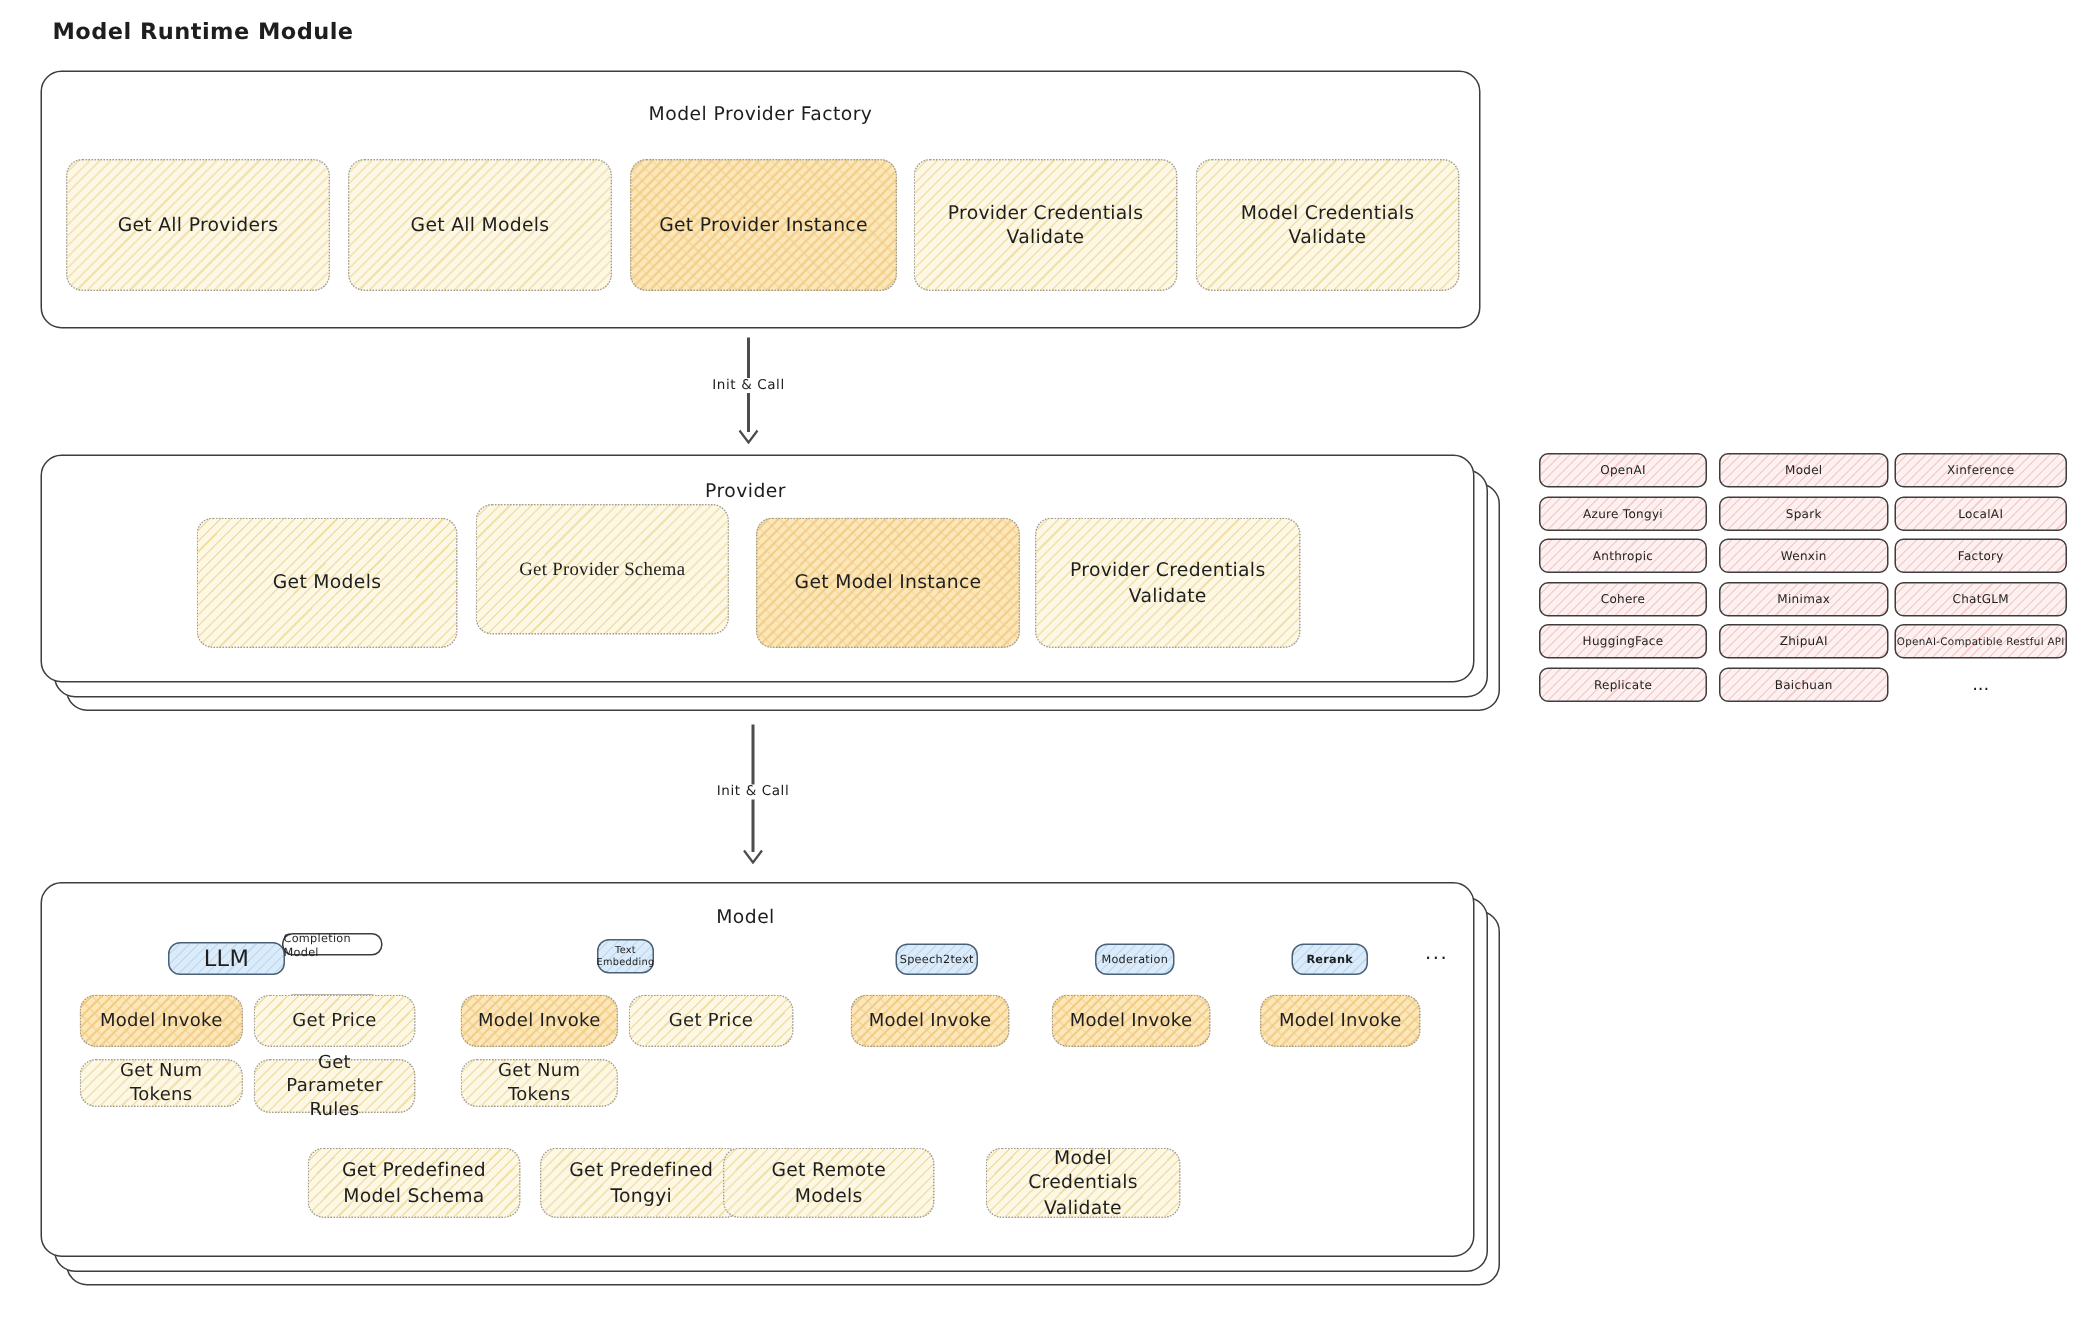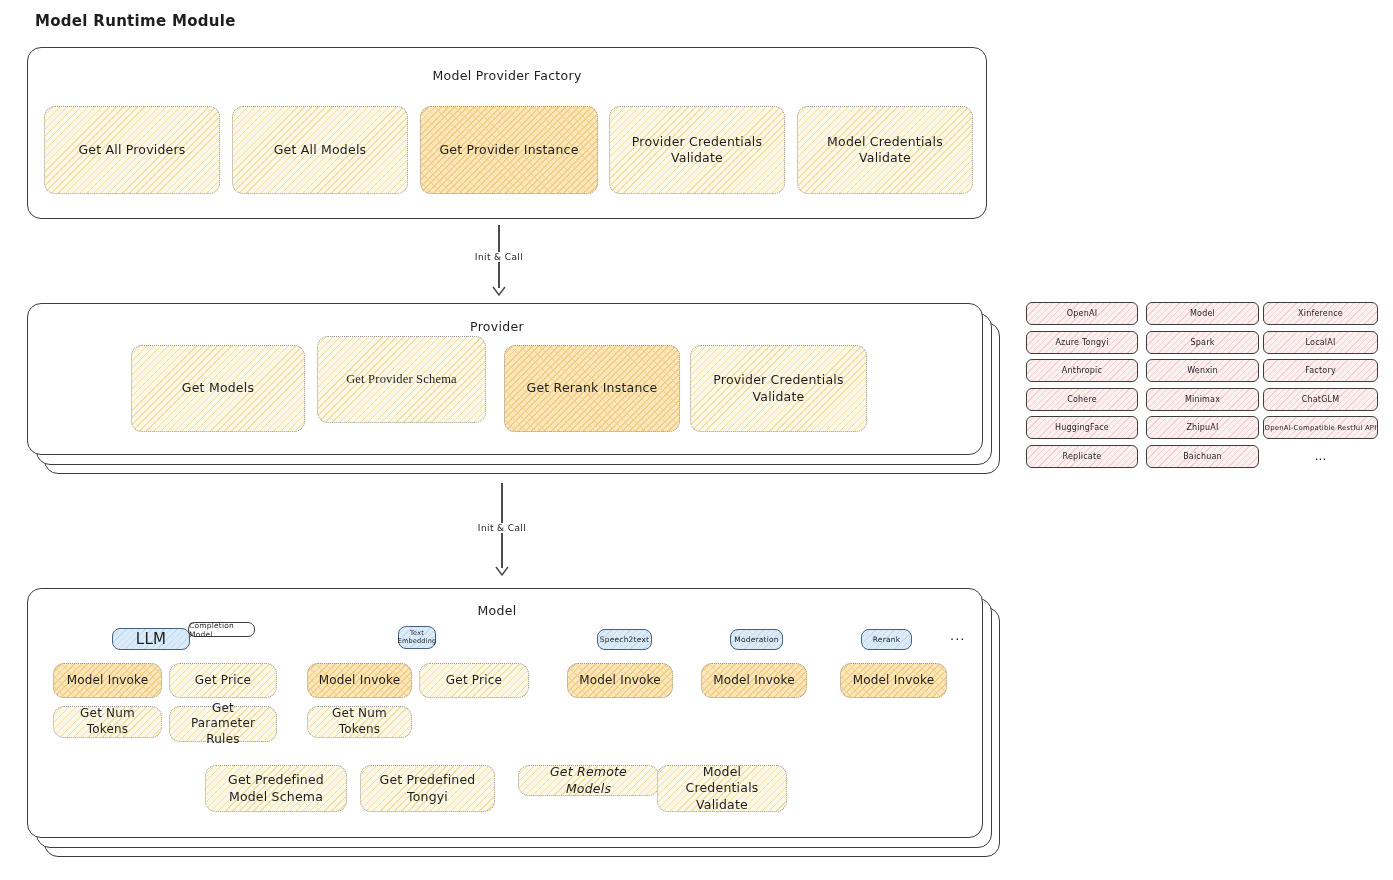--- a/index.html
+++ b/index.html
@@ -100,21 +100,21 @@
   </svg>
   <div class="arrow-label" style="left:499px;top:252px;">Init &amp; Call</div>
 
   <div class="abs stack" style="left:27px;top:303px;width:956px;height:152px;">
     <div class="panel"></div>
   </div>
   <div class="abs sec-title" style="left:27px;top:319px;width:940px;">Provider</div>
 
   <div class="node" style="left:131px;top:345px;width:174px;height:87px;">Get Models</div>
   <div class="node" style="left:317px;top:336px;width:169px;height:87px;font-family:Liberation Serif, serif;">Get Provider Schema</div>
-  <div class="node hl" style="left:504px;top:345px;width:176px;height:87px;">Get Rerank Instance</div>
+  <div class="node hl" style="left:504px;top:345px;width:176px;height:87px;">Get Model Instance</div>
   <div class="node" style="left:690px;top:345px;width:177px;height:87px;">Provider Credentials Validate</div>
 
   <div class="pink-col" style="left:1026px;top:302px;width:112px;">
     <div class="pill-pink">OpenAI</div>
     <div class="pill-pink">Azure Tongyi</div>
     <div class="pill-pink">Anthropic</div>
     <div class="pill-pink">Cohere</div>
     <div class="pill-pink">HuggingFace</div>
     <div class="pill-pink">Replicate</div>
   </div>
@@ -145,33 +145,33 @@
     <div class="panel"></div>
   </div>
   <div class="abs sec-title" style="left:27px;top:603px;width:940px;">Model</div>
 
   <div class="tag-blue" style="left:112px;top:628px;width:78px;height:22px;font-size:15px;">LLM</div>
   <div class="tag-white" style="left:188px;top:622px;width:67px;height:15px;">Completion Model</div>
   <div class="tag-white" style="left:188px;top:639px;width:67px;height:15px;margin-top:24px;">Chat Model</div>
   <div class="tag-blue" style="left:398px;top:626px;width:38px;height:23px;font-size:6.5px;">Text Embedding</div>
   <div class="tag-blue" style="left:597px;top:629px;width:55px;height:21px;">Speech2text</div>
   <div class="tag-blue" style="left:730px;top:629px;width:53px;height:21px;">Moderation</div>
-  <div class="tag-blue" style="left:861px;top:629px;width:51px;height:21px;">Rerank</div>
+  <div class="tag-blue" style="left:861px;top:629px;width:51px;height:21px;font-weight:bold;">Rerank</div>
   <div class="ellipsis" style="left:950px;top:628px;">...</div>
 
   <div class="node hl" style="left:53px;top:663px;width:109px;height:35px;font-size:12px;">Model Invoke</div>
   <div class="node" style="left:169px;top:663px;width:108px;height:35px;font-size:12px;">Get Price</div>
   <div class="node hl" style="left:307px;top:663px;width:105px;height:35px;font-size:12px;">Model Invoke</div>
   <div class="node" style="left:419px;top:663px;width:110px;height:35px;font-size:12px;">Get Price</div>
   <div class="node hl" style="left:567px;top:663px;width:106px;height:35px;font-size:12px;">Model Invoke</div>
   <div class="node hl" style="left:701px;top:663px;width:106px;height:35px;font-size:12px;">Model Invoke</div>
   <div class="node hl" style="left:840px;top:663px;width:107px;height:35px;font-size:12px;">Model Invoke</div>
 
   <div class="node" style="left:53px;top:706px;width:109px;height:32px;font-size:12px;">Get Num Tokens</div>
   <div class="node" style="left:169px;top:706px;width:108px;height:36px;font-size:12px;">Get Parameter Rules</div>
   <div class="node" style="left:307px;top:706px;width:105px;height:32px;font-size:12px;">Get Num Tokens</div>
 
   <div class="node" style="left:205px;top:765px;width:142px;height:47px;">Get Predefined Model Schema</div>
   <div class="node" style="left:360px;top:765px;width:135px;height:47px;">Get Predefined Tongyi</div>
-  <div class="node" style="left:518px;top:765px;width:141px;height:31px;font-style:italic;">Get Remote Models</div>
+  <div class="node" style="left:482px;top:765px;width:141px;height:47px;">Get Remote Models</div>
   <div class="node" style="left:657px;top:765px;width:130px;height:47px;">Model Credentials Validate</div>
 
 </div>
 
 </body></html>

